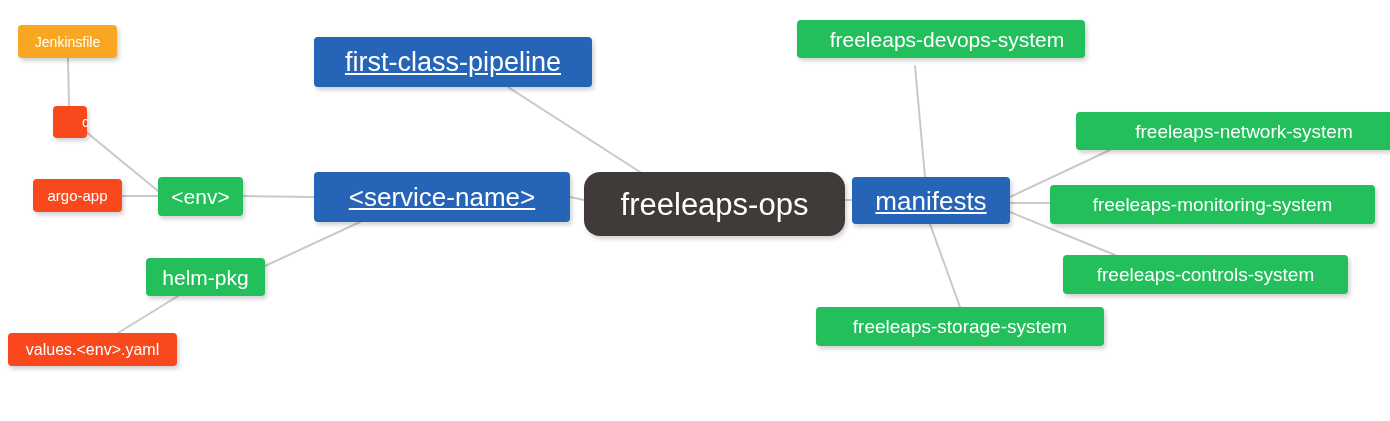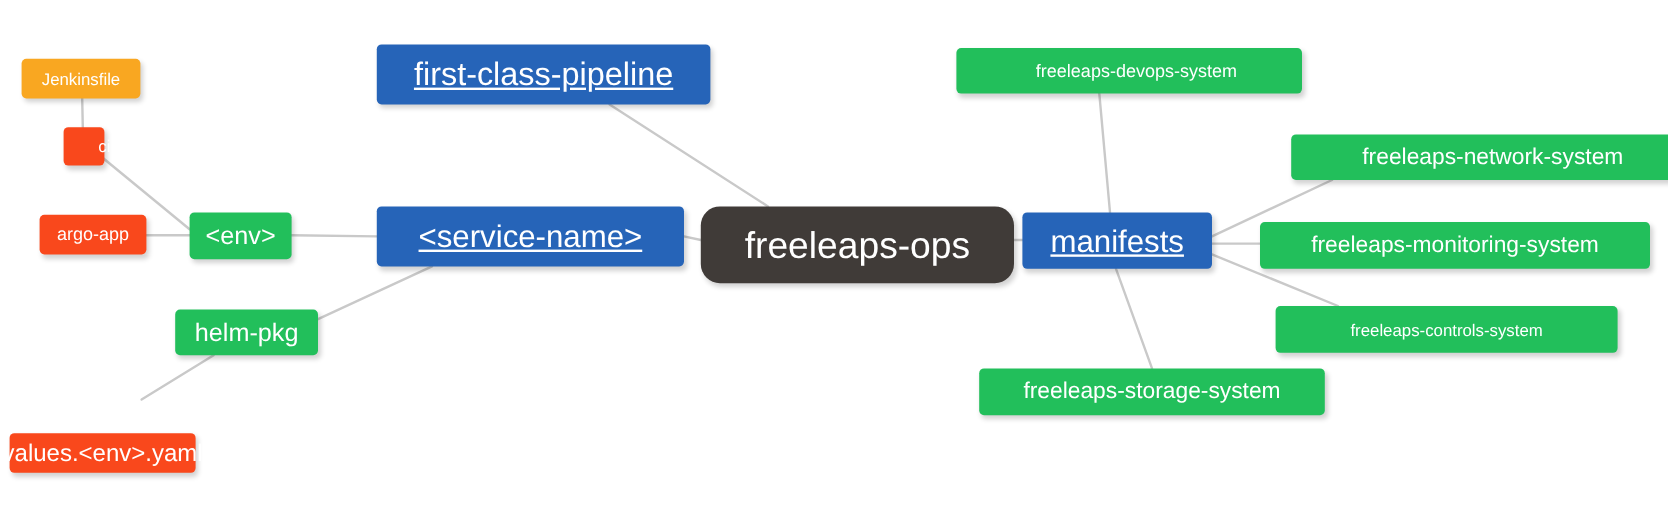--- a/index.html
+++ b/index.html
@@ -41,21 +41,21 @@
     box-shadow: 2px 3px 4px rgba(0,0,0,0.18);
     user-select: none;
     cursor: pointer;
   }
   .node.root {
     background: #403B38;
     border-radius: 3px;
   }
   .node.blue   { background: #2664B8; text-decoration: underline; }
   .node.green  { background: #22BF5B; }
-  .node.orange { background: #F9A721; margin-top: 24px; }
+  .node.orange { background: #F9A721; }
   .node.red    { background: #F9481C; }
 </style>
 </head>
 <body>
 
 <div id="canvas">
   <svg id="edges" width="1390" height="421" viewBox="0 0 1390 421" xmlns="http://www.w3.org/2000/svg">
       <line x1="68" y1="58" x2="69" y2="106" stroke="#c9c9c9" stroke-width="2" stroke-linecap="round"></line>
       <line x1="85" y1="131" x2="158" y2="191" stroke="#c9c9c9" stroke-width="2" stroke-linecap="round"></line>
       <line x1="122" y1="196" x2="158" y2="196" stroke="#c9c9c9" stroke-width="2" stroke-linecap="round"></line>
@@ -70,24 +70,24 @@
       <line x1="1010" y1="203" x2="1050" y2="203" stroke="#c9c9c9" stroke-width="2" stroke-linecap="round"></line>
       <line x1="1010" y1="212" x2="1115" y2="255" stroke="#c9c9c9" stroke-width="2" stroke-linecap="round"></line>
       <line x1="930" y1="224" x2="960" y2="307" stroke="#c9c9c9" stroke-width="2" stroke-linecap="round"></line>
     </svg>
   <div id="nodes">
       <div class="node orange" style="left: 18px; top: 25px; width: 99px; height: 33px; font-size: 14px;">Jenkinsfile</div>
       <div class="node red" style="left: 53px; top: 106px; width: 32px; height: 32px; font-size: 14px; padding-left: 34px;">ci</div>
       <div class="node red" style="left: 33px; top: 179px; width: 89px; height: 33px; font-size: 15px;">argo-app</div>
       <div class="node green" style="left: 158px; top: 177px; width: 85px; height: 39px; font-size: 21px;">&lt;env&gt;</div>
       <div class="node green" style="left: 146px; top: 258px; width: 119px; height: 38px; font-size: 21px;">helm-pkg</div>
-      <div class="node red" style="left: 8px; top: 333px; width: 155px; height: 33px; font-size: 20px; margin-top: 28px;">values.&lt;env&gt;.yaml</div>
+      <div class="node red" style="left: 8px; top: 333px; width: 169px; height: 33px; font-size: 16px;">values.&lt;env&gt;.yaml</div>
       <div class="node blue" style="left: 314px; top: 37px; width: 278px; height: 50px; font-size: 27px;">first-class-pipeline</div>
       <div class="node blue" style="left: 314px; top: 172px; width: 256px; height: 50px; font-size: 26px;">&lt;service-name&gt;</div>
       <div class="node root" style="left: 584px; top: 172px; width: 261px; height: 64px; font-size: 31px; border-radius: 16px;">freeleaps-ops</div>
       <div class="node blue" style="left: 852px; top: 177px; width: 158px; height: 47px; font-size: 26px;">manifests</div>
-      <div class="node green" style="left: 797px; top: 40px; width: 288px; height: 38px; font-size: 15px; padding-left: 12px;">freeleaps-devops-system</div>
+      <div class="node green" style="left: 797px; top: 20px; width: 288px; height: 38px; font-size: 21px; padding-left: 12px;">freeleaps-devops-system</div>
       <div class="node green" style="left: 1076px; top: 112px; width: 336px; height: 38px; font-size: 19px;">freeleaps-network-system</div>
       <div class="node green" style="left: 1050px; top: 185px; width: 325px; height: 39px; font-size: 19px;">freeleaps-monitoring-system</div>
-      <div class="node green" style="left: 1063px; top: 255px; width: 285px; height: 39px; font-size: 14px;">freeleaps-controls-system</div>
+      <div class="node green" style="left: 1063px; top: 255px; width: 285px; height: 39px; font-size: 19px;">freeleaps-controls-system</div>
       <div class="node green" style="left: 816px; top: 307px; width: 288px; height: 39px; font-size: 19px;">freeleaps-storage-system</div>
     </div>
 </div>
 
 </body></html>

